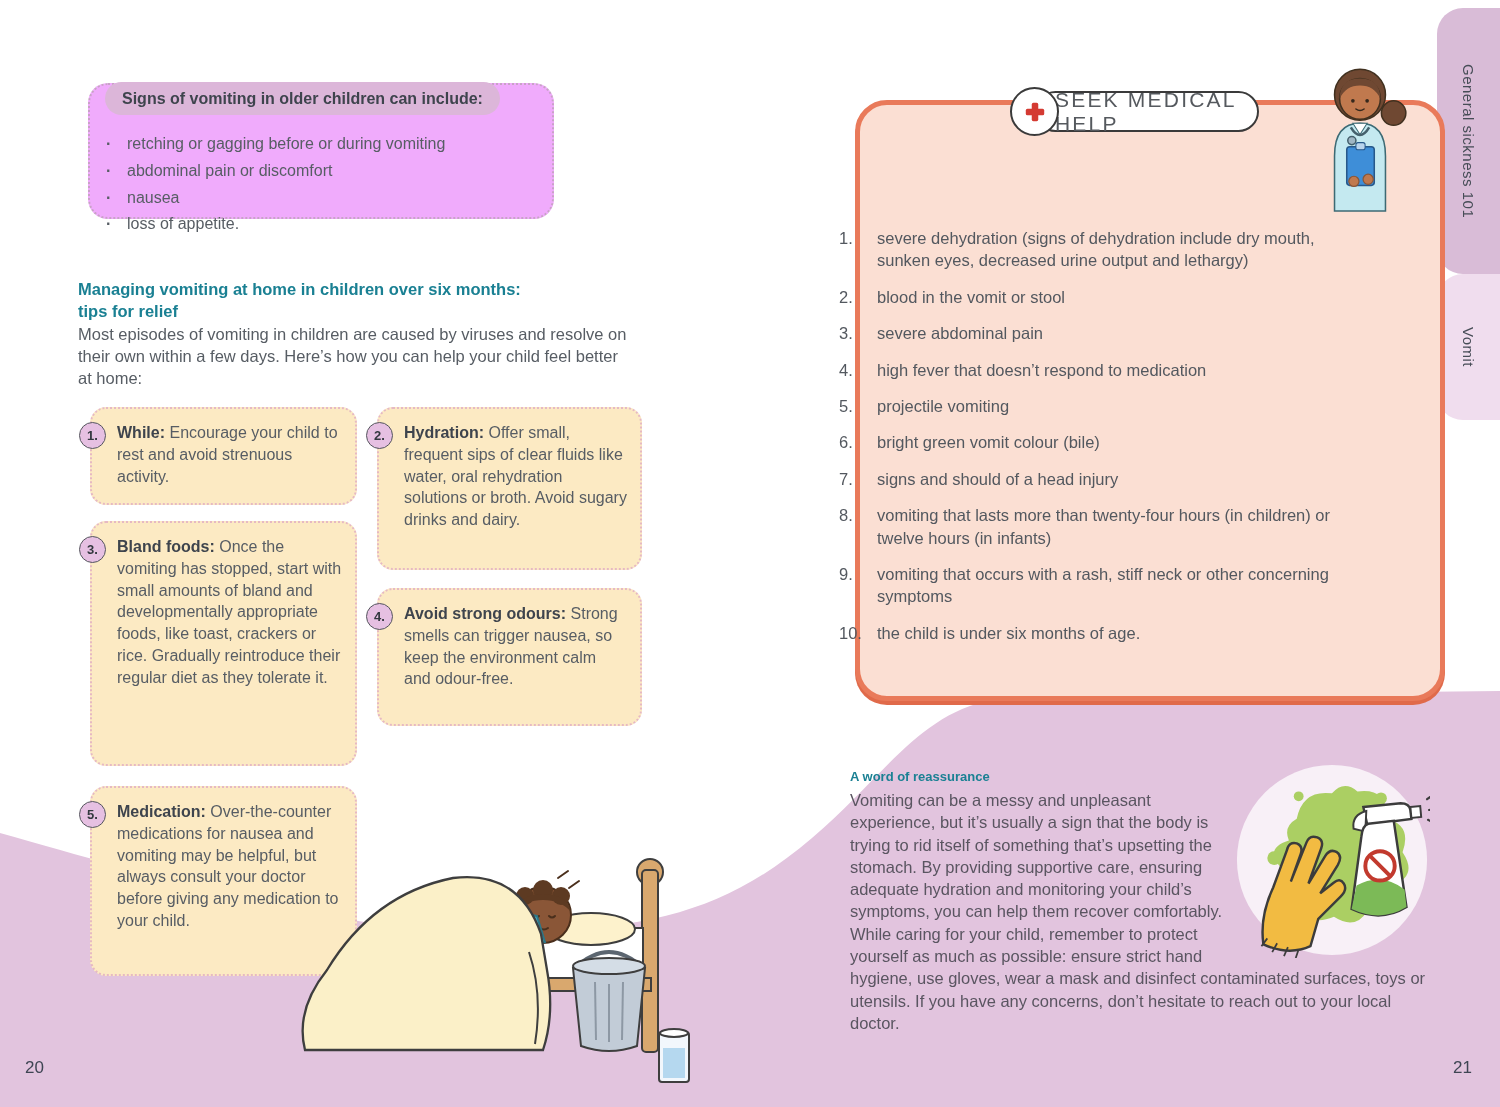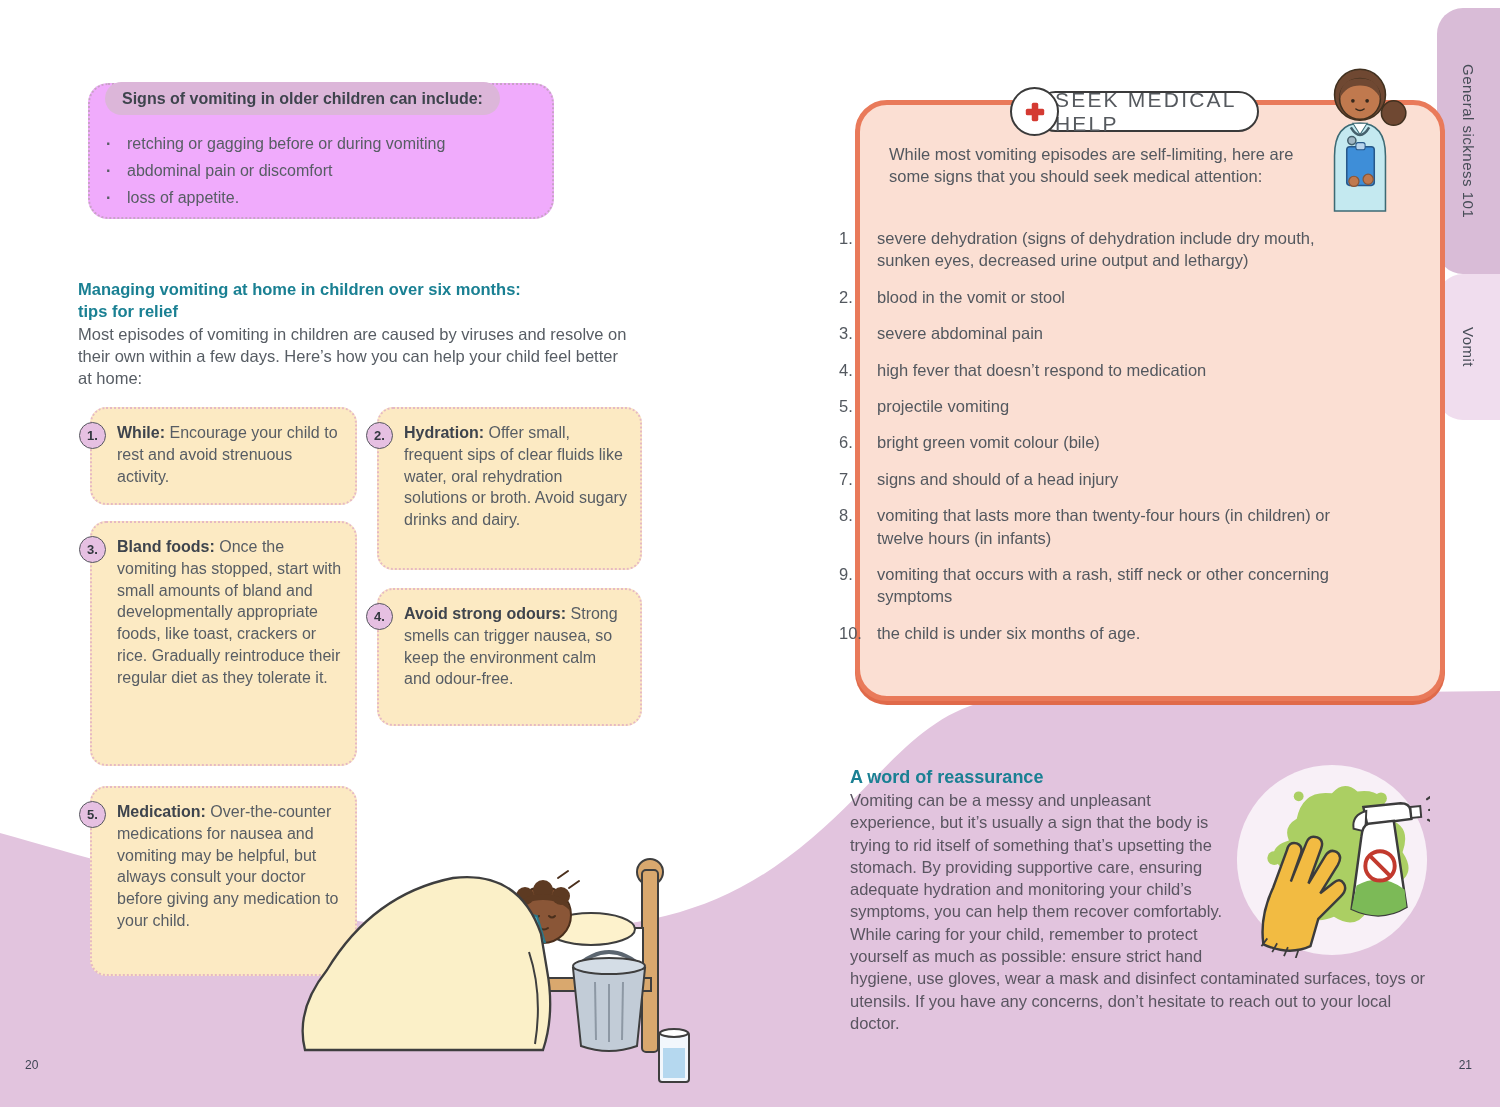--- a/index.html
+++ b/index.html
@@ -53,21 +53,21 @@
     font-size:13px; color:#33383f; font-weight:bold;
   }
   #tip1 { left:90px;  top:407px; width:267px; height:98px;  }
   #tip2 { left:377px; top:407px; width:265px; height:163px; }
   #tip3 { left:90px;  top:521px; width:267px; height:245px; }
   #tip4 { left:377px; top:588px; width:265px; height:138px; }
   #tip5 { left:90px;  top:786px; width:267px; height:190px; }
 
   .bed-illo { left:293px; top:842px; width:424px; height:252px; z-index:2; }
 
-  .pagenum { font-size:12px; color:#3e4553; z-index:3;text-align:right; }
+  .pagenum { font-size:17px; color:#3e4553; z-index:3;text-align:right; }
   .pagenum-left  { left:25px;  top:1058px; }
   .pagenum-right { right:28px; top:1058px; }
 
   
   .seek-box {
     left:855px; top:100px; width:590px; height:601px;
     background:#fbdfd3; border:5px solid #e97a5a; border-radius:32px;
     box-shadow:0 4px 0 #e06a4a; z-index:2;
   }
   .seek-pill {
@@ -90,21 +90,21 @@
   .seek-list li {
     counter-increment:seek;
     display:grid; grid-template-columns:38px 1fr;
     font-size:16.5px; line-height:22.4px; color:#53585f;
     margin-bottom:14px;
   }
   .seek-list li::before { content:counter(seek) "."; }
 
   .reassure { left:850px; top:766px; width:580px; z-index:2; }
   .reassure-illo { float:right; width:196px; height:196px; margin:-4px 0 6px 12px; }
-  .reassure h3 { font-size:18px; font-weight:bold; color:#1a8093;
+  .reassure h3 { font-size:13px; font-weight:bold; color:#1a8093;
     line-height:22px; margin-bottom:1px; }
   .reassure p { font-size:16.5px; line-height:22.3px; color:#5a5561; }
 
   
   .tab { right:0; display:flex; align-items:center; justify-content:center;
     border-radius:26px 0 0 26px; z-index:1; }
   .tab span { writing-mode:vertical-rl; font-size:15px; color:#474d57;
     letter-spacing:.5px; }
   .tab-1 { top:8px;   width:63px; height:266px; background:#d9bcd7; }
   .tab-2 { top:274px; width:63px; height:146px; background:#f0ddee; }
@@ -126,20 +126,23 @@
   </div>
 
   <div class="abs signs-box">
     <div class="signs-pill">Signs of vomiting in older children can include:</div>
     <ul class="signs-list">
       <li>
           <span>retching or gagging before or during vomiting</span>
         </li>
       <li>
           <span>abdominal pain or discomfort</span>
+        </li>
+      <li>
+          <span>nausea</span>
         </li>
       <li>
           <span>loss of appetite.</span>
         </li>
     </ul>
   </div>
 
   <div class="abs section-intro">Most episodes of vomiting in children are caused by viruses and resolve on their own within a few days. Here’s how you can help your child feel better at home:</div>
   <div class="abs section-heading">
     <span style="display:block">Managing vomiting at home in children over six months:</span>
@@ -230,21 +233,20 @@
       <circle cx="60" cy="42" r="1.8" fill="#35281c"></circle>
     <path d="M49 50 q4 3 8 0" fill="none" stroke="#35281c" stroke-width="1.5" stroke-linecap="round"></path>
     <path d="M44 68 Q53 83 62 68" fill="none" stroke="#44606c" stroke-width="2.5"></path>
     <circle cx="45" cy="81" r="4" fill="#9fb6c4" stroke="#44606c" stroke-width="1.5"></circle>
     <rect x="40" y="87" width="27" height="38" rx="3" fill="#3e8ed8" stroke="#27588a" stroke-width="1.5"></rect>
     <rect x="49" y="83" width="9" height="7" rx="2" fill="#b9d4ec" stroke="#27588a" stroke-width="1"></rect>
     <circle cx="47" cy="121" r="5" fill="#c0794e" stroke="#8a5637" stroke-width="1.2"></circle>
     <circle cx="61" cy="119" r="5" fill="#c0794e" stroke="#8a5637" stroke-width="1.2"></circle>
   </svg>
 
-  <div class="abs seek-intro">While most vomiting episodes are self-limiting, here are some signs that you should seek medical attention:</div>
 
   <ol class="abs seek-list">
     <li>
         <span>severe dehydration (signs of dehydration include dry mouth, sunken eyes, decreased urine output and lethargy)</span>
       </li>
     <li>
         <span>blood in the vomit or stool</span>
       </li>
     <li>
         <span>severe abdominal pain</span>

